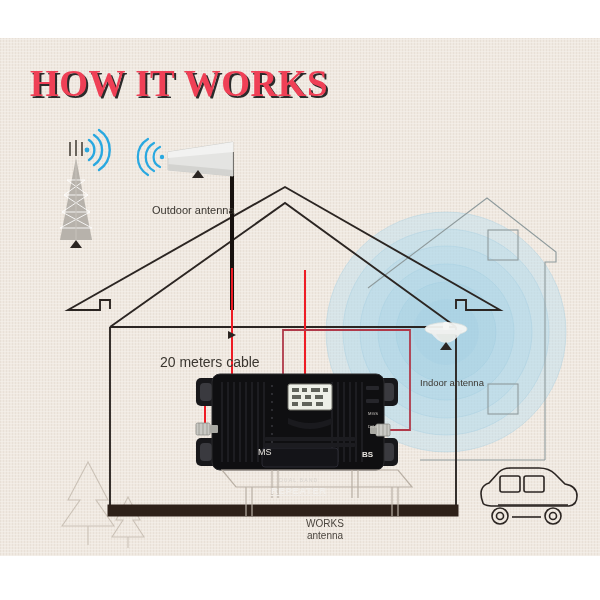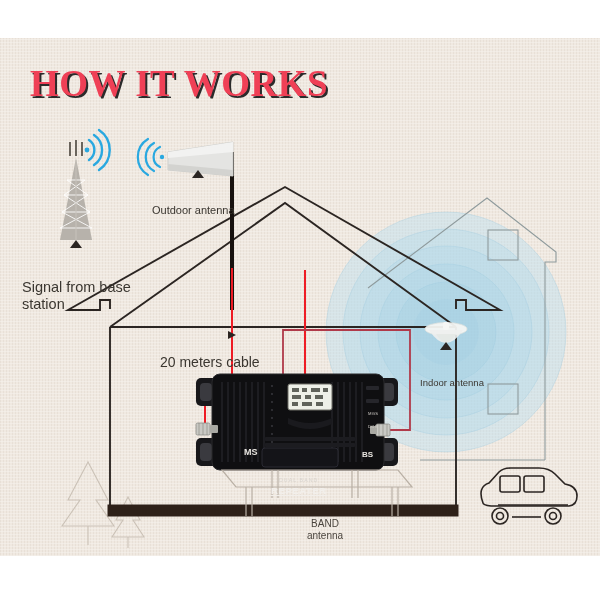--- a/index.html
+++ b/index.html
@@ -18,21 +18,21 @@
     font-weight:bold;font-size:37px;letter-spacing:.5px;color:#ef4056;
     text-shadow:2px 2px 0 #2b2b2b;white-space:nowrap;z-index:30;}
   .lbl{position:absolute;z-index:26;color:#3a3630;font-family:"Liberation Sans",sans-serif;
     white-space:nowrap;margin-top:24px;}
   #lbl-base{left:22px;top:255px;font-size:14.5px;line-height:17px;width:110px;white-space:normal;}
   #lbl-outdoor{left:152px;top:180px;font-size:11px;}
   #lbl-cable{left:160px;top:330px;font-size:14px;}
   #lbl-indoor{left:420px;top:353px;font-size:9.5px;}
   #lbl-booster{left:295px;top:494px;font-size:10px;line-height:12px;text-align:center;
     width:60px;color:#4a443d;white-space:normal;}
-  #lbl-ms{left:244px;top:423px;font-size:9px;color:#e9e6e1;font-weight:bold;}
+  #lbl-ms{left:258px;top:423px;font-size:9px;color:#e9e6e1;font-weight:normal;}
   #lbl-bs{left:362px;top:426px;font-size:8px;color:#e9e6e1;font-weight:bold;text-align:right;}
   #lbl-band1{left:368px;top:387px;font-size:4.2px;color:#cfcbc6;letter-spacing:.3px;}
   #lbl-band2{left:368px;top:400px;font-size:4.2px;color:#cfcbc6;letter-spacing:.3px;}
   #lbl-dual{left:279px;top:453px;font-size:5.2px;color:#d8d4cf;letter-spacing:1.1px;}
   #lbl-rep{left:271px;top:461px;font-size:9.5px;color:#f2efeb;font-weight:bold;letter-spacing:.6px;text-decoration:underline;}
 </style>
 </head>
 <body>
 
 <div id="stage">
@@ -262,30 +262,29 @@
       <line x1="512" y1="517" x2="541" y2="517"></line>
     </g>
 
     <polygon points="70,248 76,240 82,248" fill="#2b2522"></polygon>
     <polygon points="192,178 198,170 204,178" fill="#2b2522"></polygon>
     <polygon points="440,350 446,342 452,350" fill="#2b2522"></polygon>
     <polygon points="228,331 236,335 228,339" fill="#2b2522"></polygon>
 
   </svg>
 
-  <div class="lbl" id="lbl-base">Signal from base station</div>
 
   <div class="lbl" id="lbl-outdoor">Outdoor antenna</div>
 
   <div class="lbl" id="lbl-cable">20 meters cable</div>
 
   <div class="lbl" id="lbl-indoor">Indoor antenna</div>
 
   <div class="lbl" id="lbl-booster">
-    <span>BAND</span><br>
+    <span>WORKS</span><br>
     <span>antenna</span>
   </div>
 
   <div class="lbl" id="lbl-ms">MS</div>
 
   <div class="lbl" id="lbl-bs">BS</div>
 
   <div class="lbl" id="lbl-band1">MGS</div>
 
   <div class="lbl" id="lbl-band2">DCS</div>

